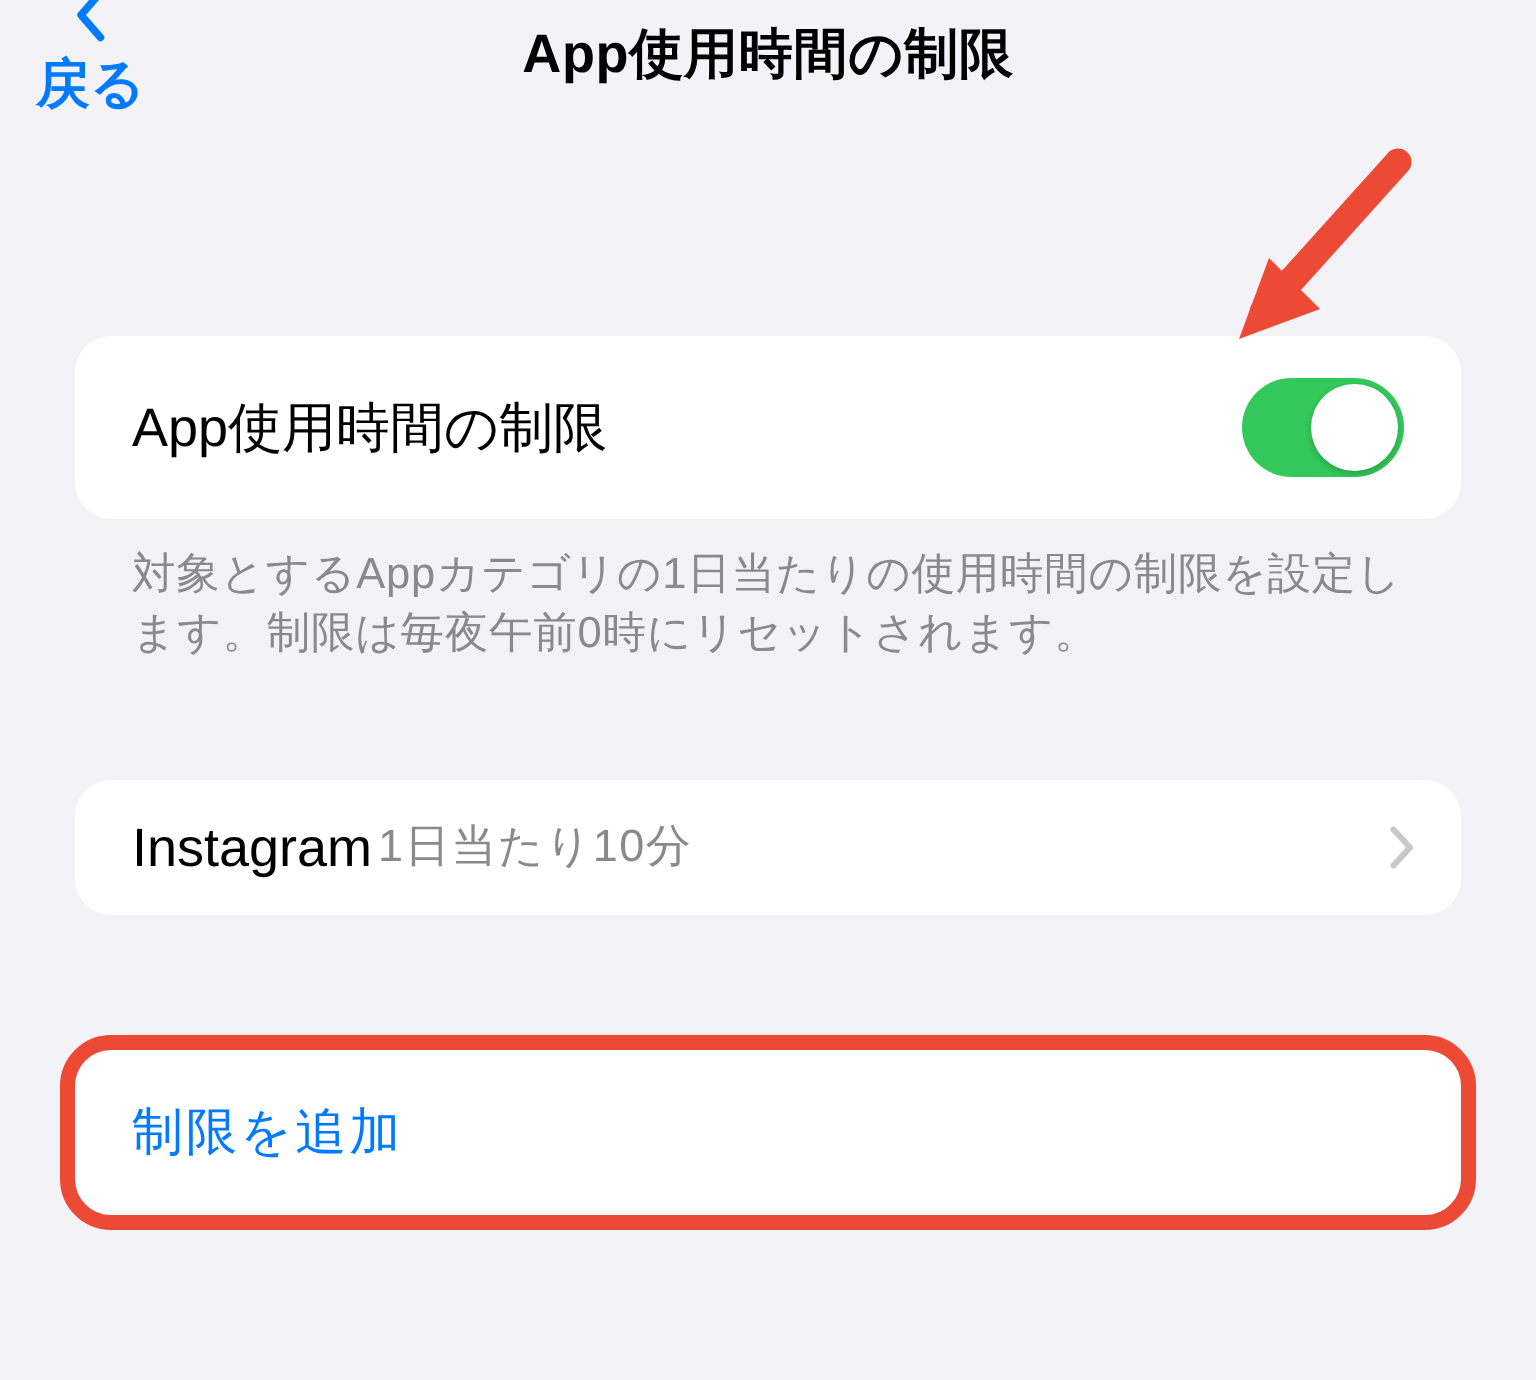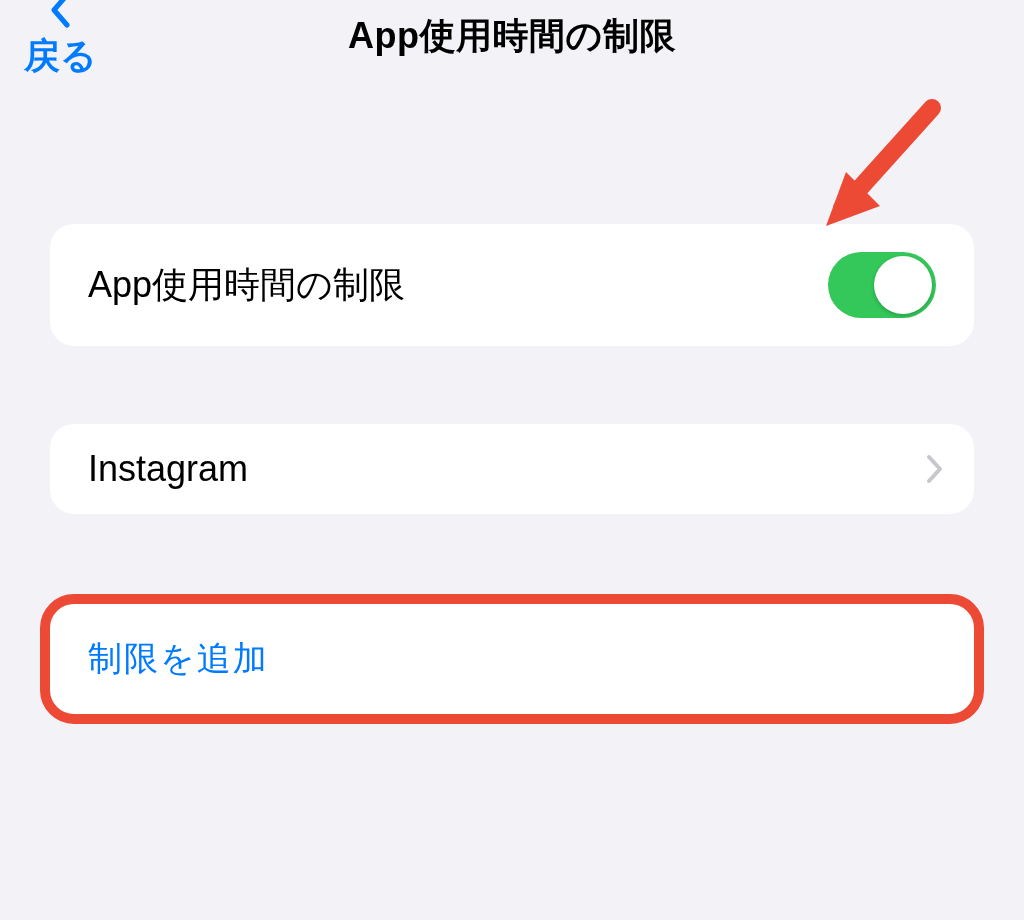--- a/index.html
+++ b/index.html
@@ -177,25 +177,27 @@
 <div class="content">
 
   <div class="card">
     <div class="toggle-row">
       <span class="toggle-label">App使用時間の制限</span>
       <div class="toggle">
         <div class="toggle-knob"></div>
       </div>
     </div>
   </div>
+  <div class="footer-text">対象とするAppカテゴリの1日当たりの使用時間の制限を設定します。制限は毎夜午前0時にリセットされます。</div>
 
   <div class="card2">
     <div class="list-row">
       <div class="list-text">
         <span class="list-title">Instagram</span>
+        <span class="list-subtitle">1日当たり10分</span>
       </div>
       <svg class="chevron-right" viewBox="0 0 18 30" fill="none">
         <path d="M3 3 L14 15 L3 27" stroke="#c7c7cc" stroke-width="4" stroke-linecap="round" stroke-linejoin="round"></path>
       </svg>
     </div>
   </div>
 
   <div class="add-wrap">
     <div class="add-card">
       <span class="add-label">制限を追加</span>

